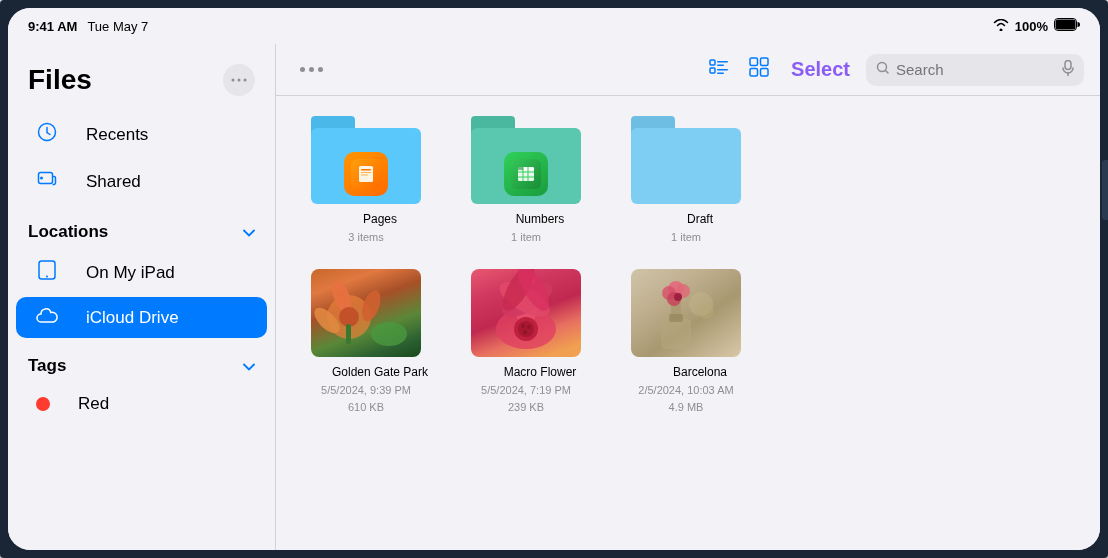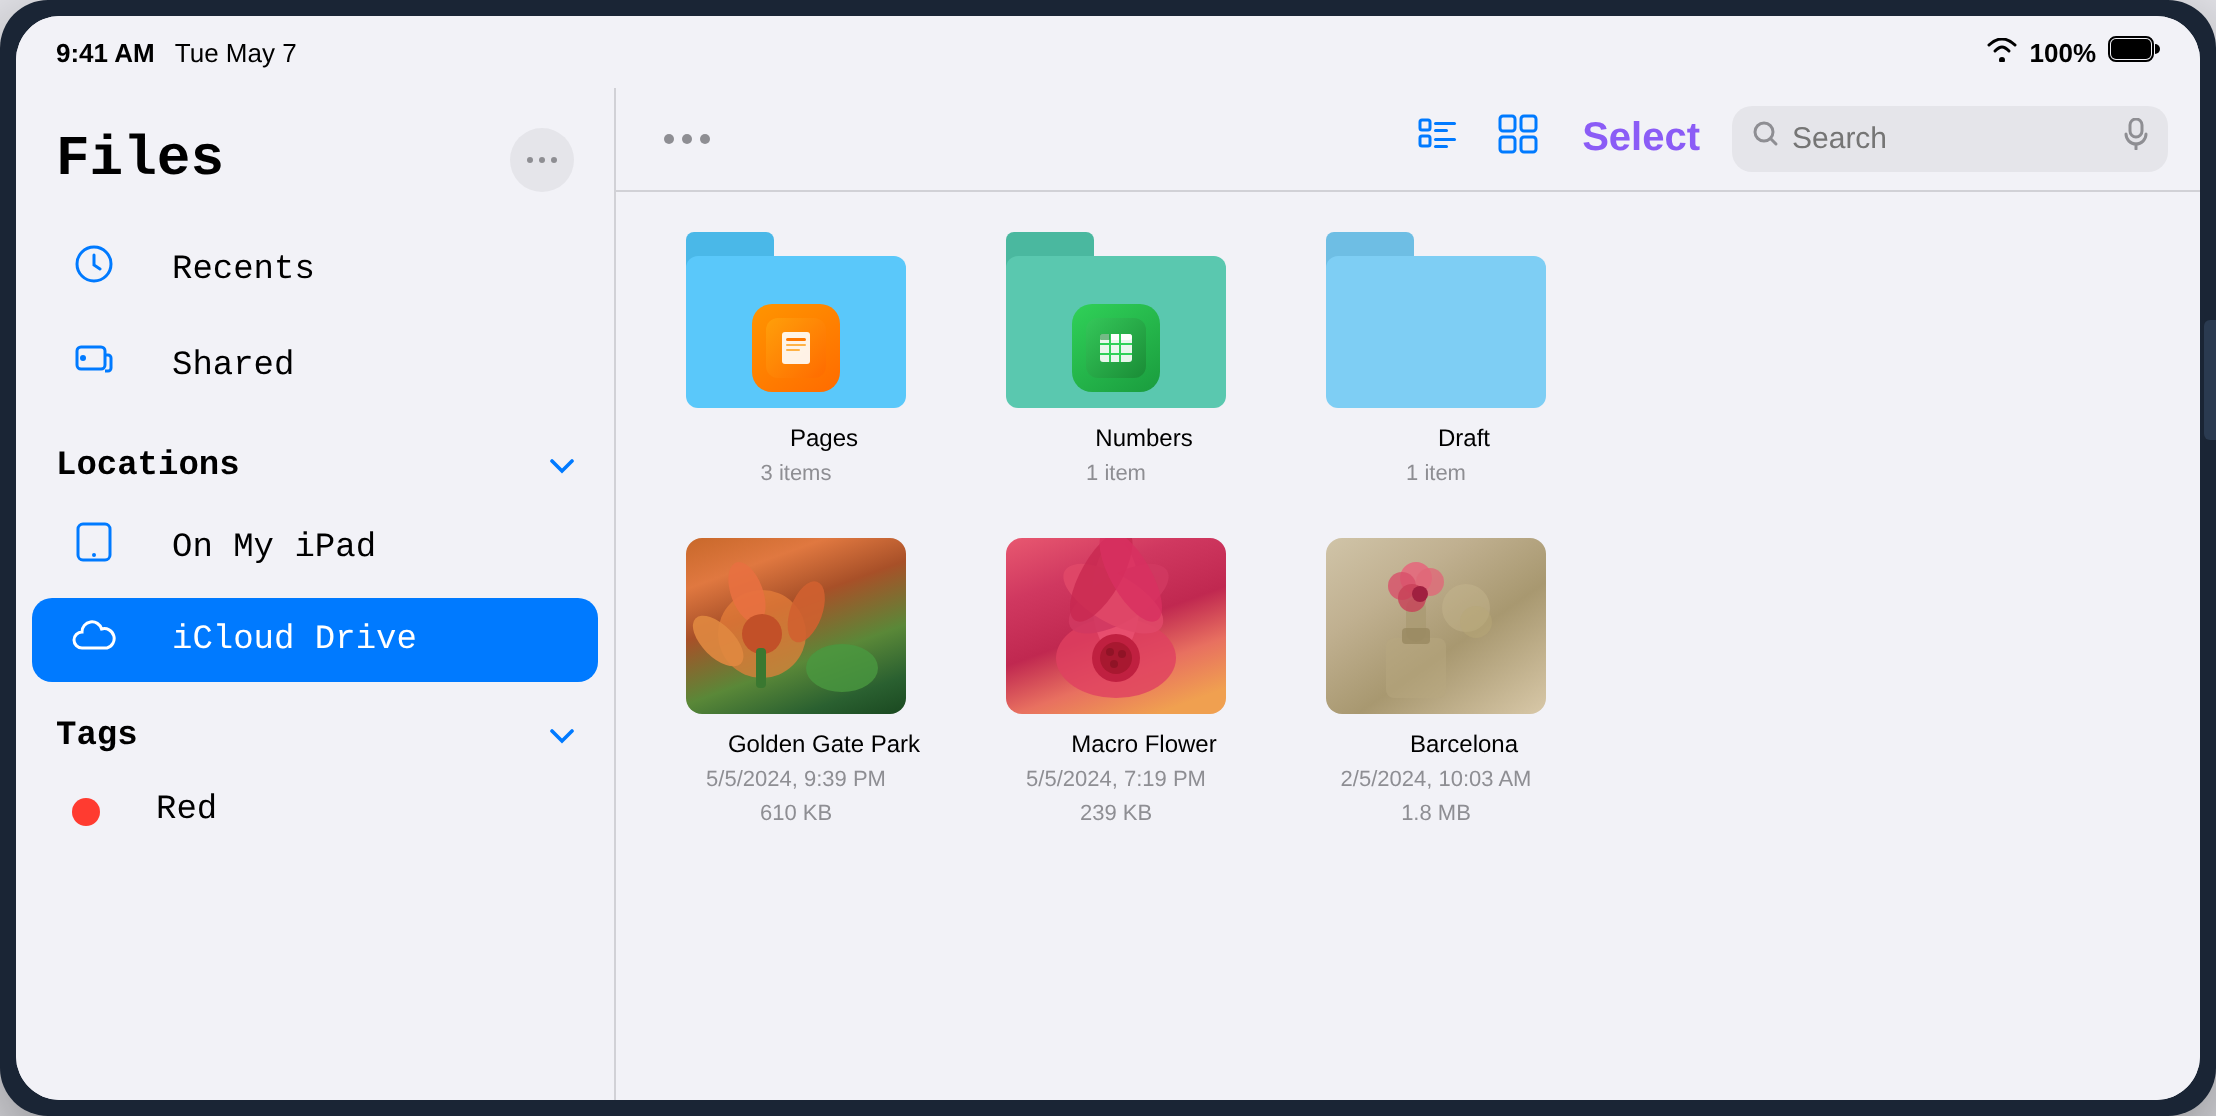--- a/index.html
+++ b/index.html
@@ -9,21 +9,21 @@
       justify-content: center;
       align-items: center;
       min-height: 100vh;
       font-family: -apple-system, BlinkMacSystemFont, 'SF Pro Display', 'Helvetica Neue', sans-serif;
     }
 
     .ipad-frame {
       width: 1108px;
       height: 558px;
       background: #1a2535;
-      border-radius: 24px;
+      border-radius: 4px;
       position: relative;
       overflow: hidden;
       box-shadow: 0 20px 60px rgba(0,0,0,0.5);
     }
 
     .ipad-inner {
       position: absolute;
       top: 8px;
       left: 8px;
       right: 8px;
@@ -74,27 +74,26 @@
 
     
     .main-content {
       flex: 1;
       display: flex;
       overflow: hidden;
     }
 
     
     .sidebar {
-      width: 300px;
+      width: 268px;
       background: #f2f2f7;
       padding: 20px 0;
       overflow-y: auto;
       flex-shrink: 0;
       border-right: 1px solid #d1d1d6;
-      font-family: Liberation Mono, monospace;
     }
 
     .sidebar-header {
       display: flex;
       align-items: center;
       justify-content: space-between;
       padding: 0 20px 16px;
     }
 
     .sidebar-title {
@@ -646,21 +645,21 @@
                   <circle cx="52" cy="22" r="7" fill="#e06878" opacity="0.8"></circle>
                   <circle cx="43" cy="30" r="7" fill="#c84058" opacity="0.8"></circle>
                   <circle cx="47" cy="28" r="4" fill="#a02040"></circle>
 
                   <circle cx="70" cy="35" r="12" fill="#c8b890" opacity="0.4"></circle>
                   <circle cx="75" cy="42" r="8" fill="#b8a878" opacity="0.5"></circle>
                 </svg>
               </div>
               <span class="file-name">Barcelona</span>
               <span class="file-meta">2/5/2024, 10:03 AM</span>
-              <span class="file-meta">1.8 MB</span>
+              <span class="file-meta">4.9 MB</span>
             </div>
 
             <div style="flex:1;"></div>
           </div>
         </div>
       </div>
     </div>
   </div>
 
   <div class="side-button"></div>

